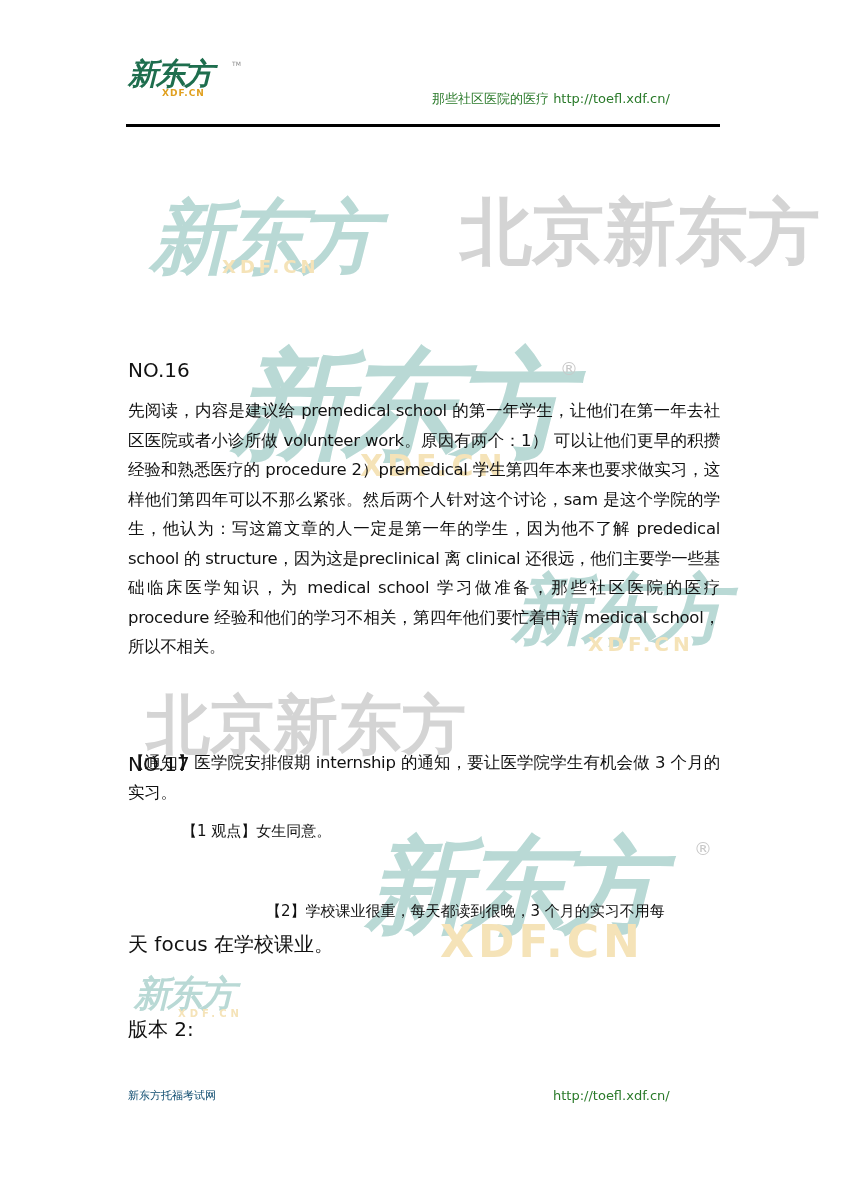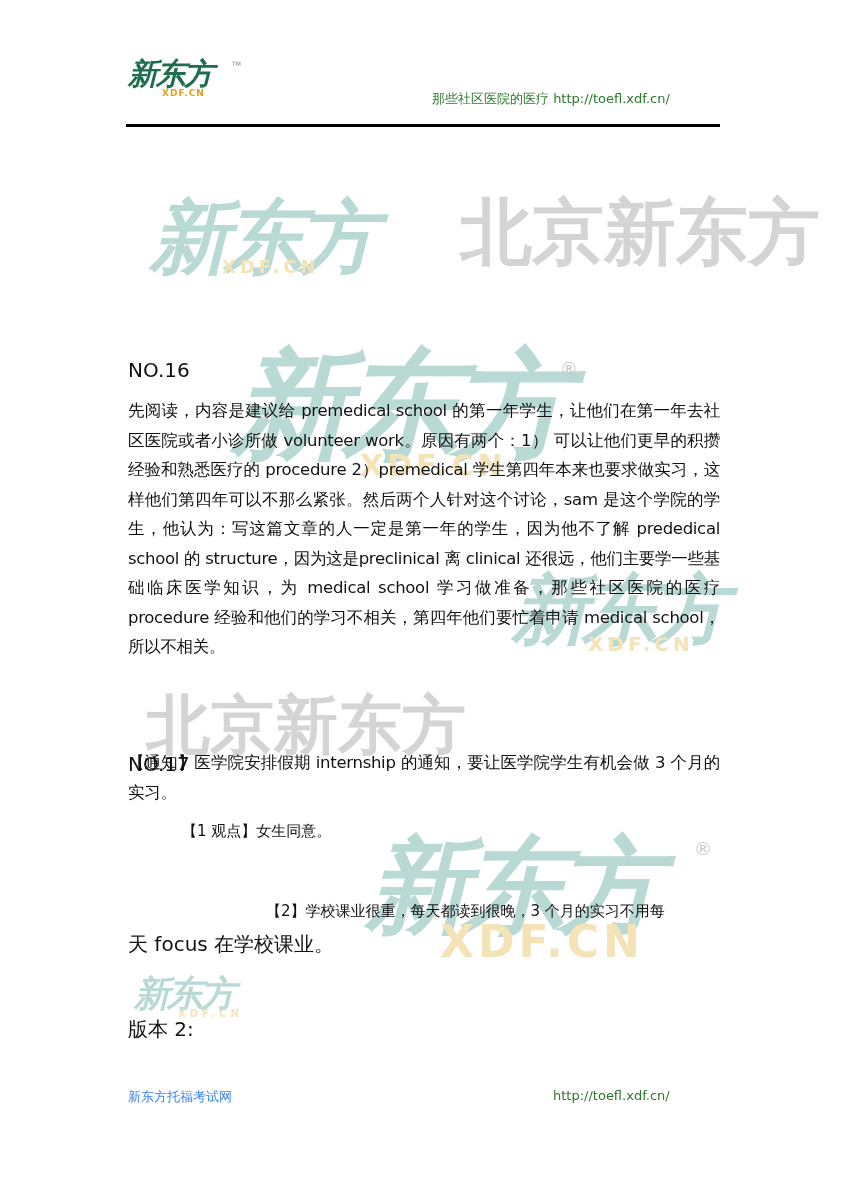--- a/index.html
+++ b/index.html
@@ -39,21 +39,21 @@
     .text {
       position: absolute; left: 128px; width: 592px;
       font-size: 16.5px; line-height: 29.5px; color: #111;
       font-family: "DejaVu Sans", "Liberation Sans", sans-serif;
       text-align: justify; letter-spacing: -0.3px;
     }
     .heading { position: absolute; left: 128px; font-size: 20px; color: #111; }
     .indent1 { position: absolute; left: 182px; font-size: 15px; color: #111; white-space: nowrap; }
 
     
-    .footer-left { position: absolute; left: 128px; top: 1088px; font-size: 13px; color: #3b82f6; }
+    .footer-left { position: absolute; left: 128px; top: 1088px; font-size: 11px; color: #0c4a6e; }
     .footer-right { position: absolute; left: 553px; top: 1088px; font-size: 13px; color: #2a7a2a; }
   </style>
 </head>
 <body>
 
 <div class="page">
 
   <div class="wm wm-teal" style="left:150px; top:185px; font-size:80px; letter-spacing:-6px;">新东方</div>
   <div class="wm wm-orange" style="left:222px; top:256px; font-size:18px;">XDF.CN</div>
   <div class="wm wm-gray" style="left:460px; top:185px; font-size:72px;">北京新东方</div>

